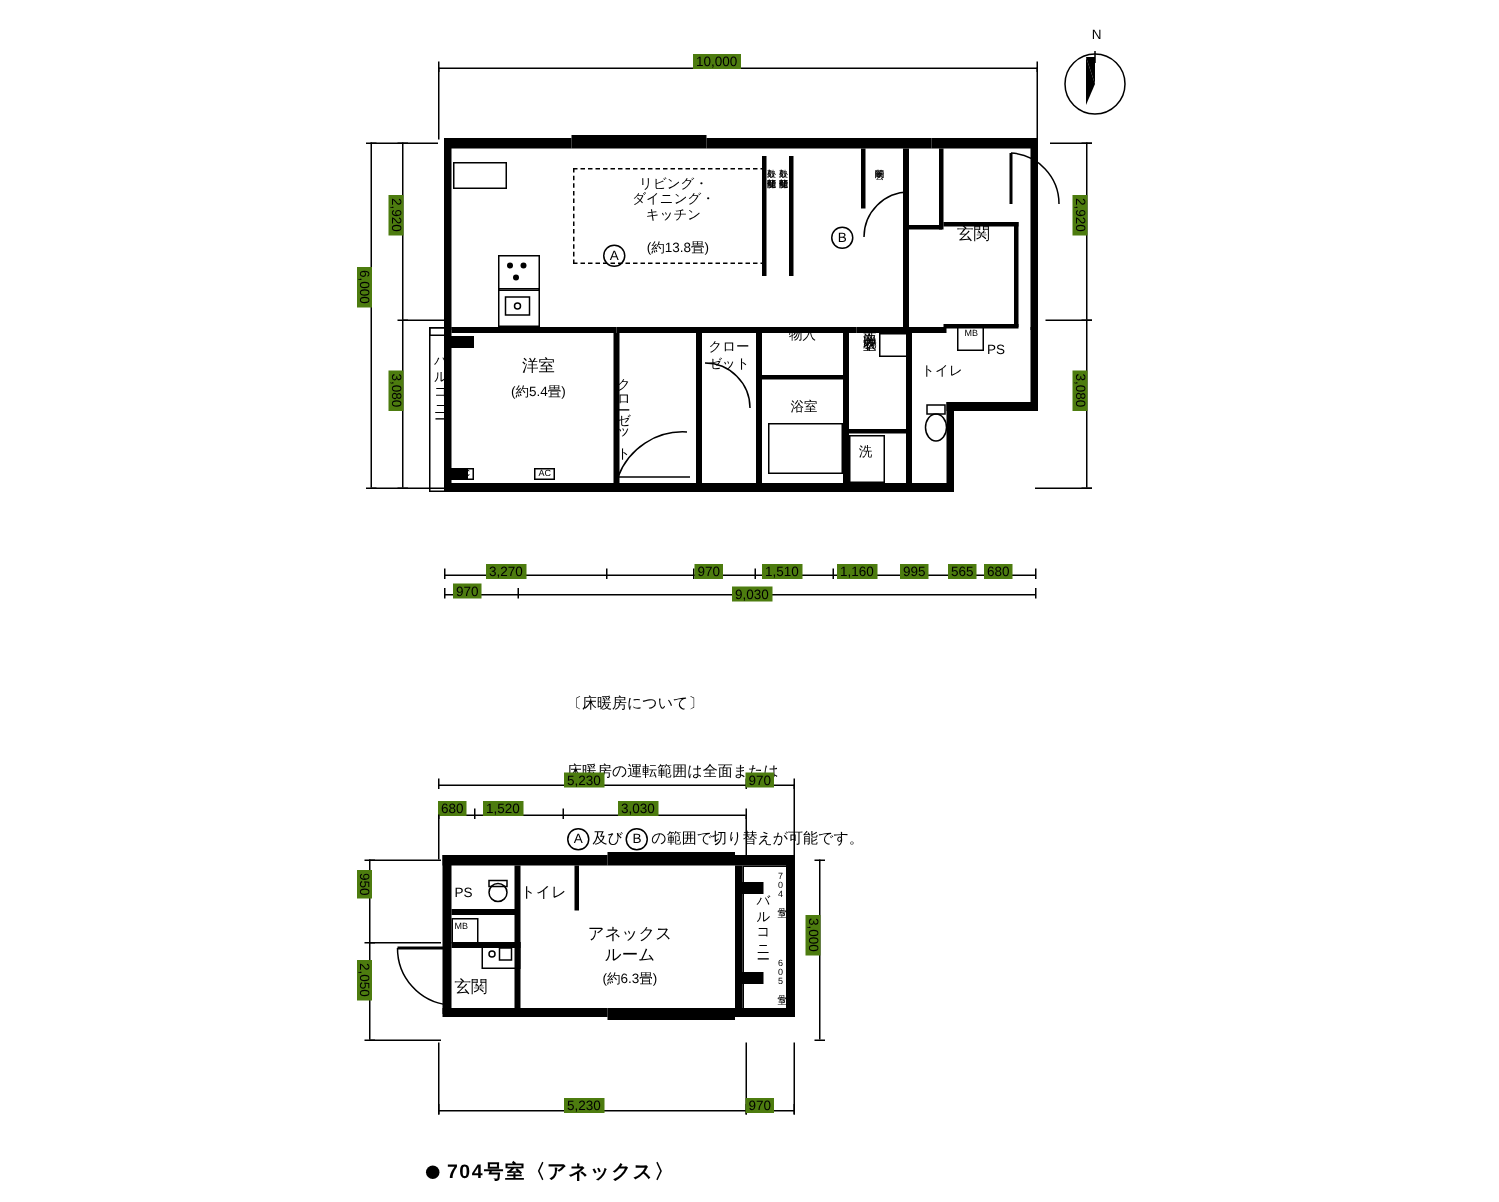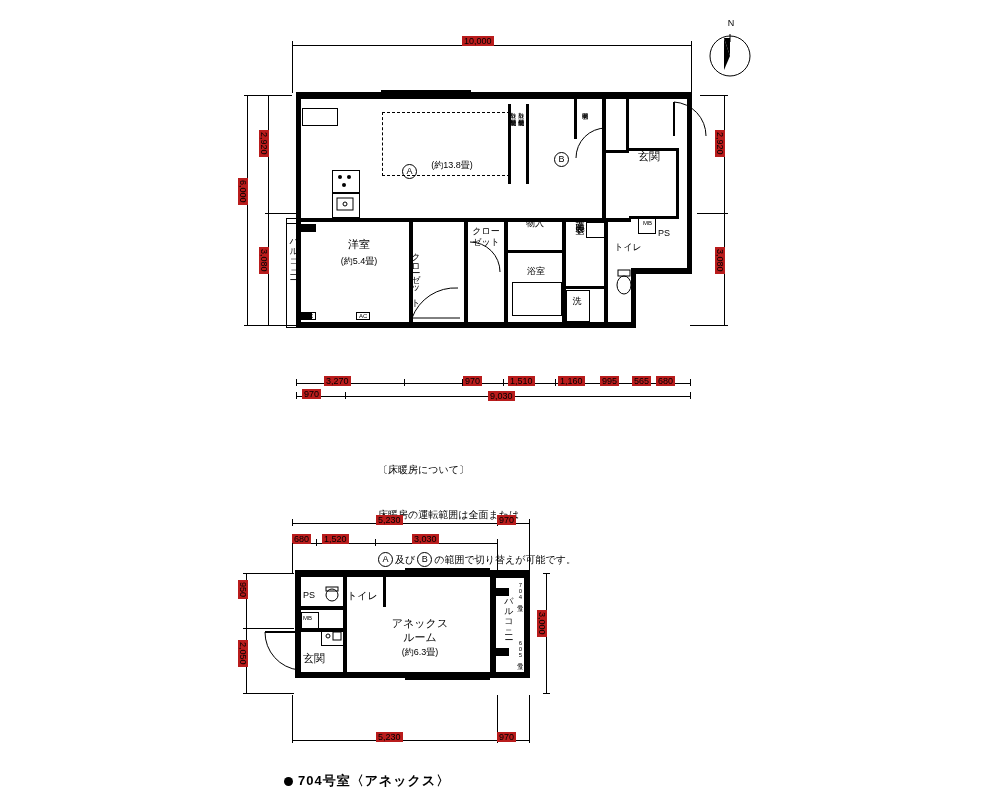--- a/index.html
+++ b/index.html
@@ -7,21 +7,21 @@
   .root{position:absolute;inset:0;}
   .abs{position:absolute;}
   .txt{font-size:9px;line-height:1.15;white-space:pre;}
   .txt.c{text-align:center;}
   .wall{position:absolute;background:#000;}
   .thin{position:absolute;border:1px solid #000;}
   .dim-line{position:absolute;background:#000;height:1px;}
   .dim-vline{position:absolute;background:#000;width:1px;}
   .tick{position:absolute;background:#000;width:1px;height:7px;}
   .tickh{position:absolute;background:#000;height:1px;width:7px;}
-  .dimtxt{position:absolute;font-size:9px;background:#b91c1c;padding:0 2px;white-space:nowrap;}
+  .dimtxt{position:absolute;font-size:9px;background:#4d7c0f;padding:0 2px;white-space:nowrap;}
   .dimtxt.v{writing-mode:vertical-rl;text-orientation:mixed;padding:2px 0;}
   .vert{writing-mode:vertical-rl;text-orientation:upright;font-size:9px;line-height:1.1;letter-spacing:1px;white-space:nowrap;}
   .vert2{writing-mode:vertical-rl;text-orientation:upright;font-size:6px;line-height:1.05;white-space:nowrap;}
   .tiny{font-size:6px;line-height:1.05;white-space:pre;}
   .circle-lbl{display:inline-block;width:13px;height:13px;border:1px solid #000;border-radius:50%;text-align:center;font-size:9px;line-height:13px;}
   .dash{position:absolute;border:1px dashed #000;}
   .footer{position:absolute;font-size:13px;font-weight:bold;letter-spacing:1px;}
   .note{position:absolute;font-size:10px;line-height:1.5;white-space:pre;}
   .bullet{display:inline-block;width:9px;height:9px;background:#000;border-radius:50%;margin-right:5px;vertical-align:middle;}
   svg{display:block;}
@@ -121,20 +121,23 @@
     <div class="wall" style="left:343px;top:126px;width:50px;height:3px;"></div>
     <div class="wall" style="left:288px;top:9px;width:3px;height:40px;"></div>
 
     <div class="thin" style="left:0px;top:128px;width:12px;height:108px;border-width:1px;"></div>
     <div class="thin" style="left:0px;top:128px;width:12px;height:4px;"></div>
     <div class="vert abs" style="left:0px;top:140px;width:12px;">バルコニー</div>
 
     <div class="wall" style="left:14px;top:134px;width:16px;height:8px;"></div>
     <div class="wall" style="left:14px;top:222px;width:12px;height:8px;"></div>
 
+    <div class="abs txt c" style="left:108px;top:27px;width:110px;"><span style="white-space:pre-line;">リビング・
+ダイニング・
+キッチン</span></div>
     <div class="abs txt c" style="left:126px;top:70px;width:80px;">(約13.8畳)</div>
     <div class="abs" style="left:116px;top:70px;"><span class="circle-lbl">A</span></div>
     <div class="abs" style="left:268px;top:58px;"><span class="circle-lbl">B</span></div>
 
     <div class="dash" style="left:96px;top:22px;width:126px;height:62px;"></div>
 
     <div class="thin" style="left:16px;top:18px;width:34px;height:16px;"></div>
     <div class="thin" style="left:46px;top:80px;width:26px;height:22px;"></div>
     <div class="abs" style="left:48px;top:82px;width:22px;height:18px;">
       <svg width="22" height="18">

